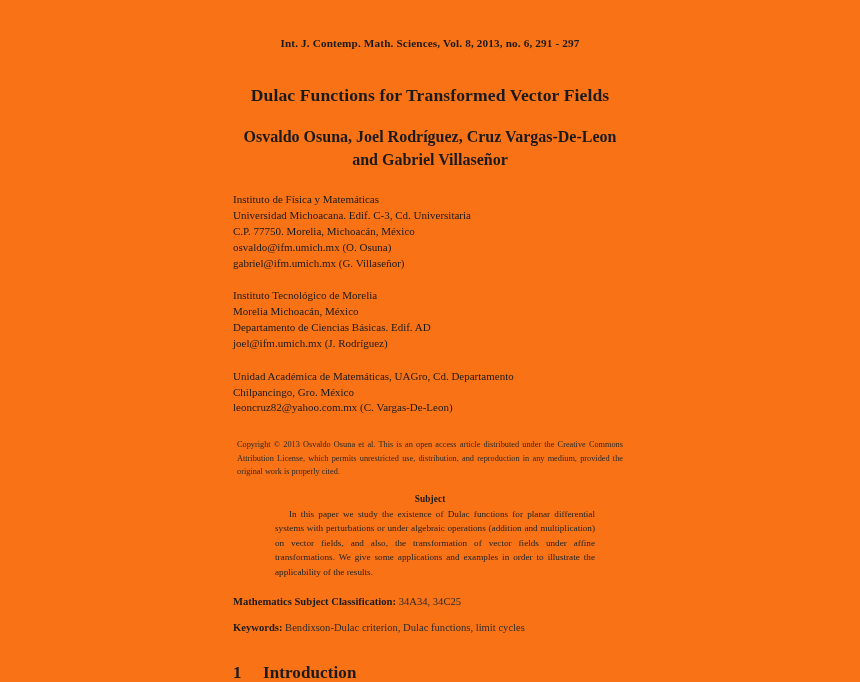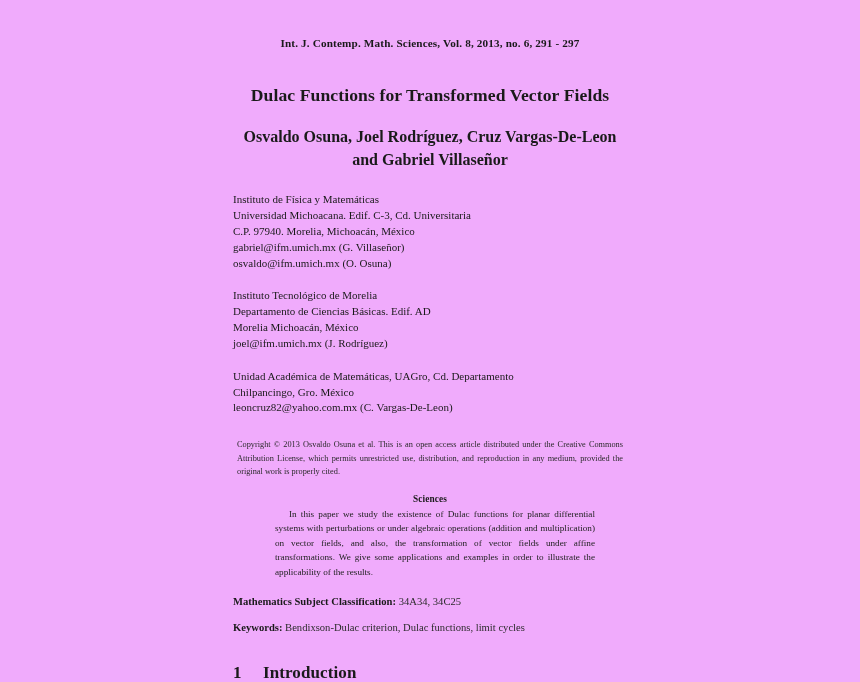--- a/index.html
+++ b/index.html
@@ -11,21 +11,21 @@
     height: 682px;
     background: #f7f7f7;
     font-family: "Liberation Serif", "DejaVu Serif", serif;
     color: #1a1a1a;
     overflow: hidden;
   }
   .page {
     position: relative;
     width: 860px;
     height: 682px;
-    background: #f0abfc;
+    background: #f97316;
   }
   
   .column {
     position: absolute;
     left: 233px;
     top: 0;
     width: 394px;
   }
 
   
@@ -144,42 +144,42 @@
     <div class="paper-title">Dulac Functions for Transformed Vector Fields</div>
 
     <div class="authors">
       <div>Osvaldo Osuna, Joel Rodríguez, Cruz Vargas-De-Leon</div>
       <div>and Gabriel Villaseñor</div>
     </div>
 
     <div class="affiliation-block affil-1">
       <div>Instituto de Física y Matemáticas</div>
       <div>Universidad Michoacana. Edif. C-3, Cd. Universitaria</div>
-      <div>C.P. 97940. Morelia, Michoacán, México</div>
+      <div>C.P. 77750. Morelia, Michoacán, México</div>
+      <div>osvaldo@ifm.umich.mx (O. Osuna)</div>
       <div>gabriel@ifm.umich.mx (G. Villaseñor)</div>
-      <div>osvaldo@ifm.umich.mx (O. Osuna)</div>
     </div>
 
     <div class="affiliation-block affil-2">
       <div>Instituto Tecnológico de Morelia</div>
+      <div>Morelia Michoacán, México</div>
       <div>Departamento de Ciencias Básicas. Edif. AD</div>
-      <div>Morelia Michoacán, México</div>
       <div>joel@ifm.umich.mx (J. Rodríguez)</div>
     </div>
 
     <div class="affiliation-block affil-3">
       <div>Unidad Académica de Matemáticas, UAGro, Cd. Departamento</div>
       <div>Chilpancingo, Gro. México</div>
       <div>leoncruz82@yahoo.com.mx (C. Vargas-De-Leon)</div>
     </div>
 
     <div class="copyright">Copyright © 2013 Osvaldo Osuna et al. This is an open access article distributed under the Creative Commons Attribution License, which permits unrestricted use, distribution, and reproduction in any medium, provided the original work is properly cited.</div>
 
     <div class="abstract-wrap">
-      <div class="abstract-heading">Sciences</div>
+      <div class="abstract-heading">Subject</div>
       <div class="abstract-body">In this paper we study the existence of Dulac functions for planar differential systems with perturbations or under algebraic operations (addition and multiplication) on vector fields, and also, the transformation of vector fields under affine transformations. We give some applications and examples in order to illustrate the applicability of the results.</div>
     </div>
 
     <div class="msc">
       <b>Mathematics Subject Classification:</b>
       <span class="val">34A34, 34C25</span>
     </div>
 
     <div class="keywords">
       <b>Keywords:</b>

